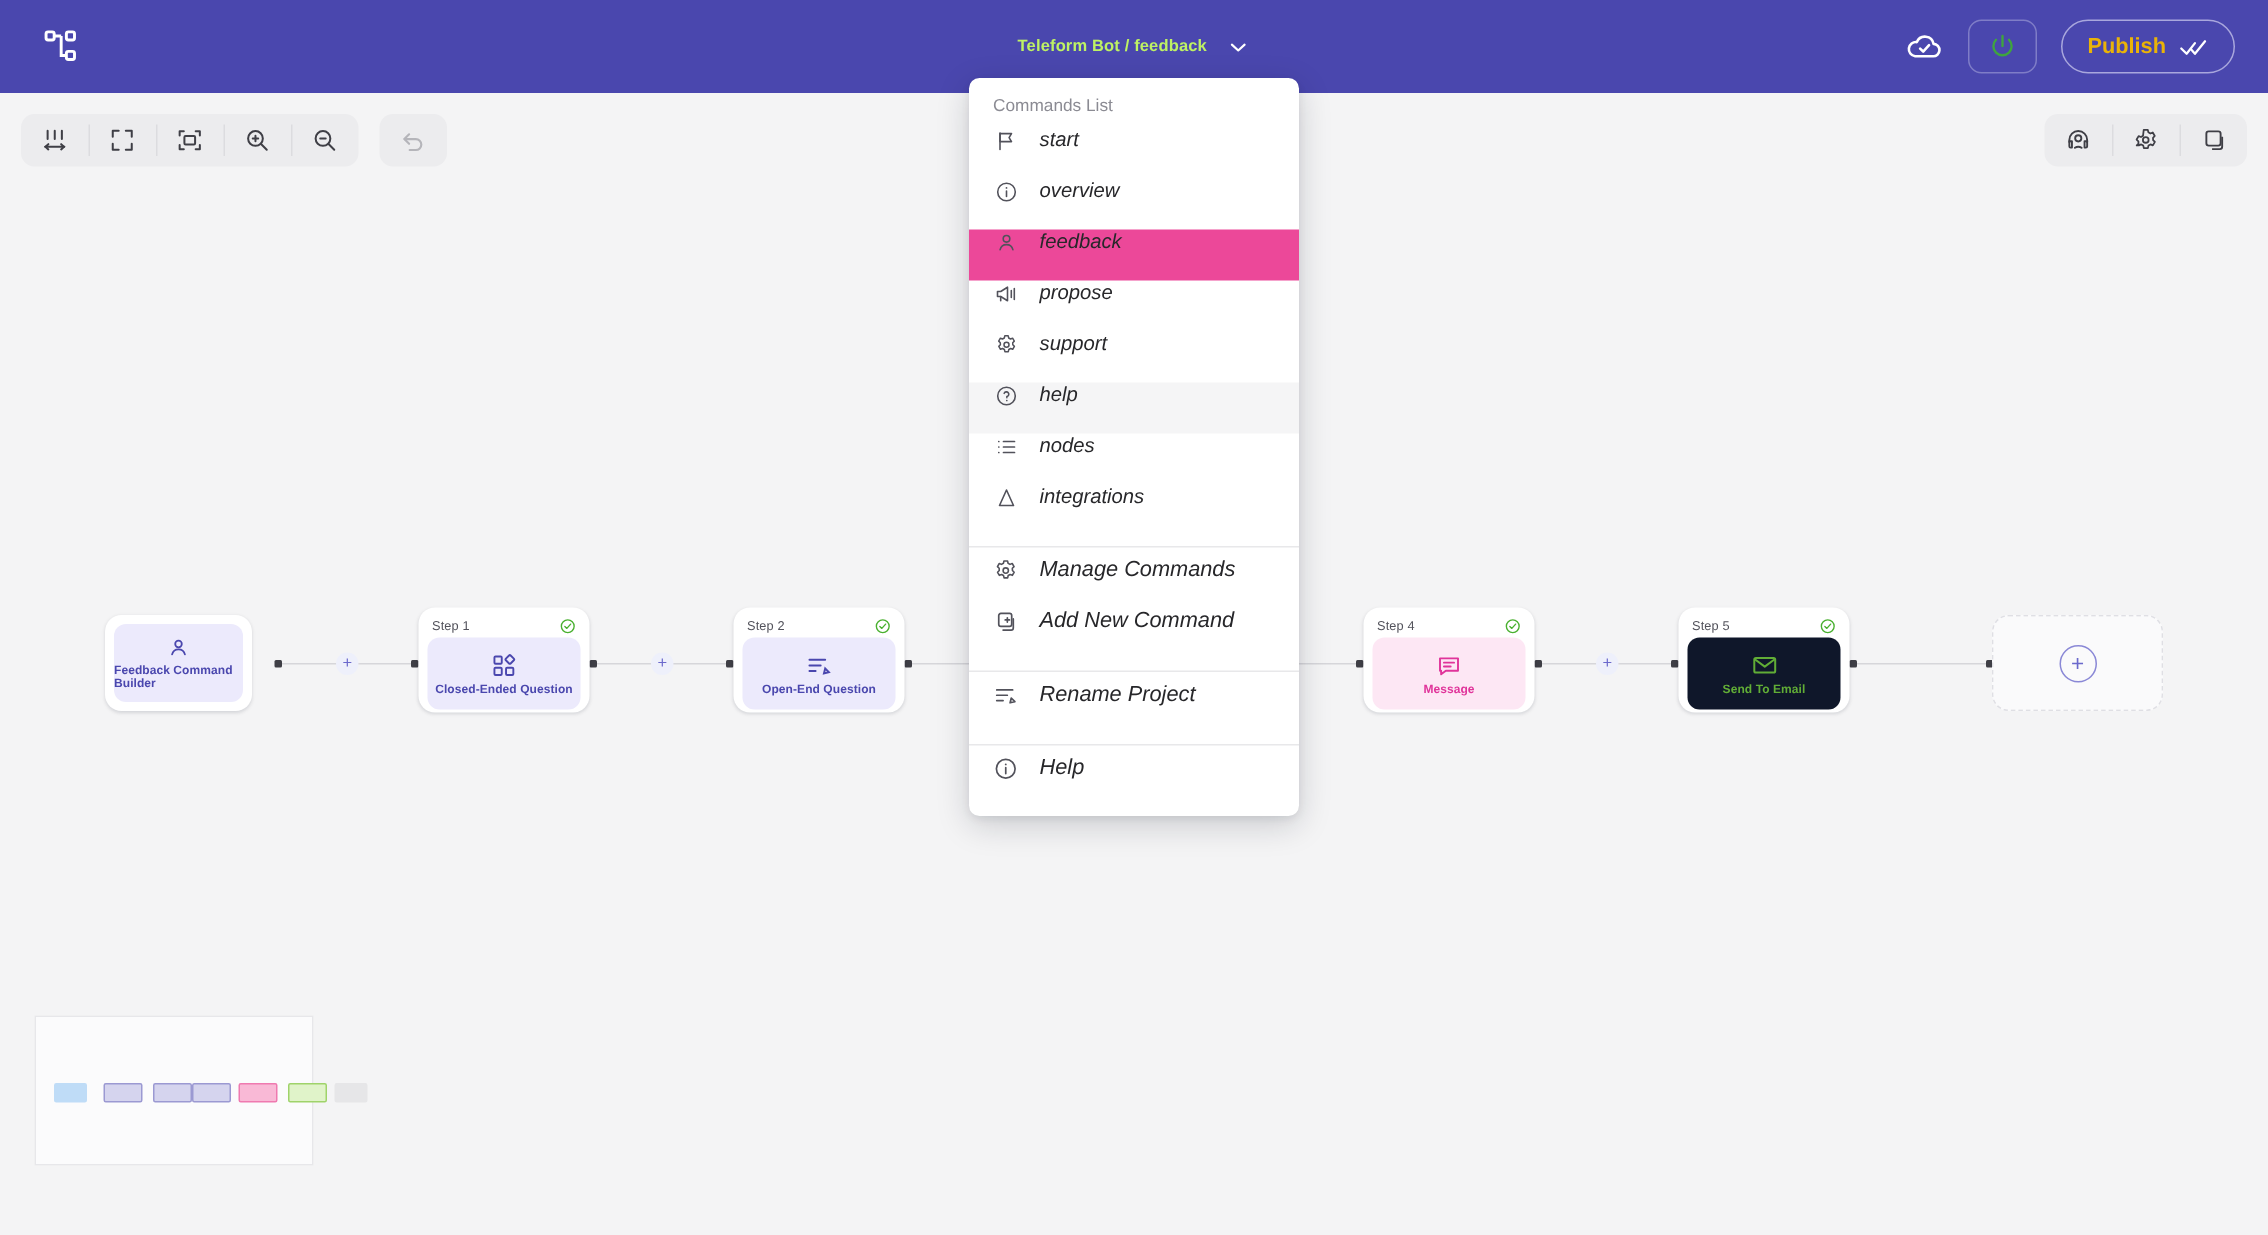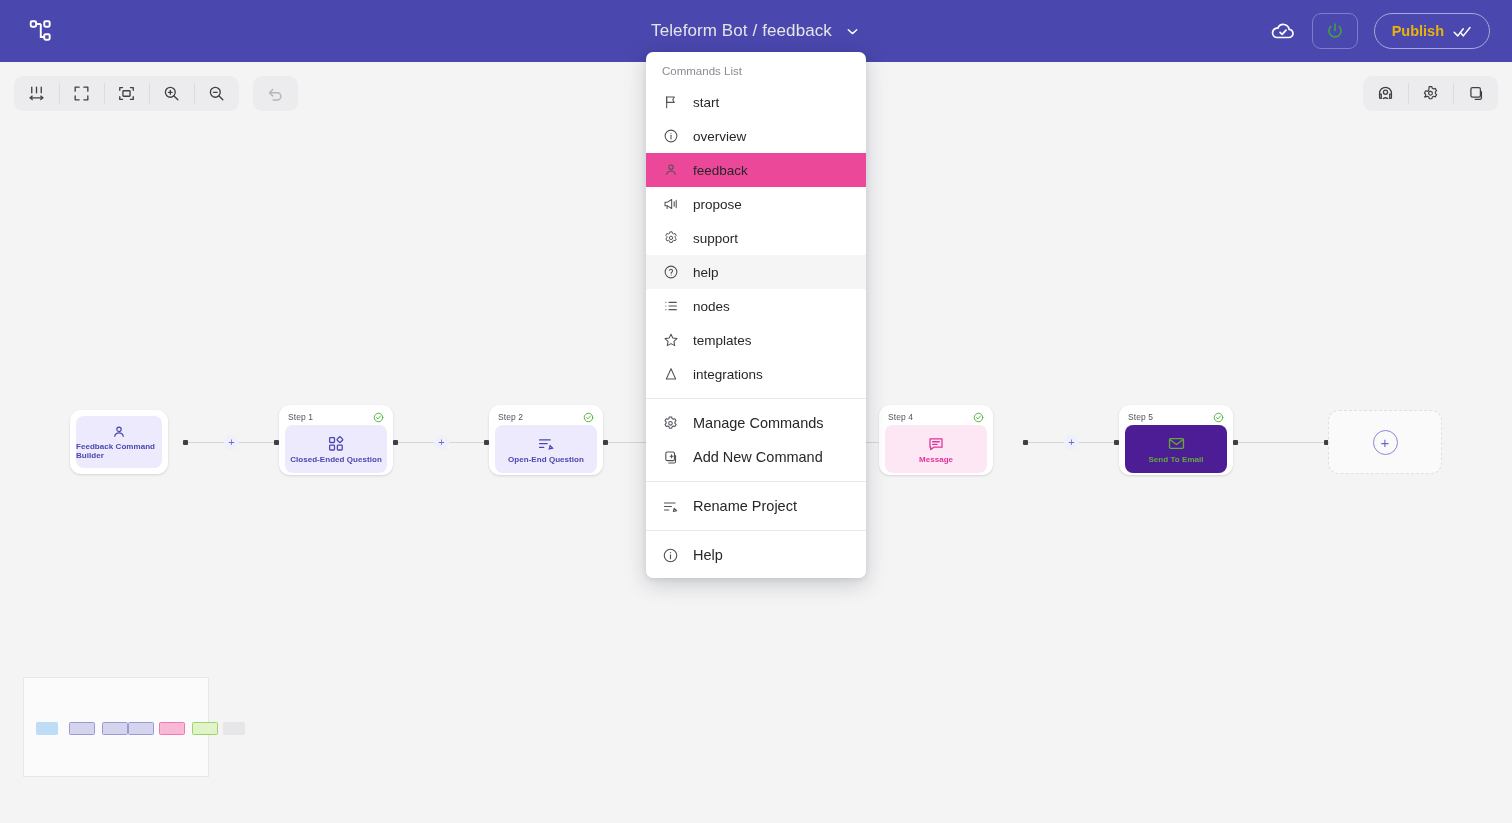--- a/index.html
+++ b/index.html
@@ -22,21 +22,21 @@
     position: absolute; left: 26px; top: 16px;
     width: 30px; height: 30px;
     display: flex; align-items: center; justify-content: center;
   }
   .header-title-wrap {
     position: absolute; left: 0; right: 0; top: 0; height: 62px;
     display: flex; align-items: center; justify-content: center;
     gap: 12px; pointer-events: none;
   }
   .header-title {
-    color: #e5e5e5; font-size: 17px; font-weight: normal;
+    color: #bef264; font-size: 11px; font-weight: bold;
     letter-spacing: .1px; pointer-events: auto; cursor: pointer;
   }
   .chevron { pointer-events: auto; cursor: pointer; display: flex; }
   .header-right {
     position: absolute; right: 22px; top: 0; height: 62px;
     display: flex; align-items: center; gap: 16px;
   }
   .icon-cloud { cursor: pointer; display: flex; }
   .power-btn {
     width: 46px; height: 36px; border: 1.6px solid #7f7dc7;
@@ -97,21 +97,21 @@
     display: flex; flex-direction: column; align-items: center; justify-content: center;
     gap: 2px;
   }
   .node-body.tall { height: 52px; }
   .node-cap { font-size: 8px; font-weight: bold; letter-spacing: .05px; }
 
   .body-indigo { background: #eceafc; }
   .cap-indigo  { color: #4a47ae; }
   .body-pink   { background: #fde7f4; align-items: center; }
   .cap-pink    { color: #e0349a; }
-  .body-green  { background: #4c1d95; }
+  .body-green  { background: #0f172a; }
   .cap-green   { color: #61ad36; }
 
   .node-add {
     position: absolute; width: 114px; height: 64px;
     border: 1.3px dashed #dfdfe4; border-radius: 11px;
     display: flex; align-items: center; justify-content: center;
     background: #fafafb; cursor: pointer;
   }
   .add-circle {
     width: 25px; height: 25px; border-radius: 50%;
@@ -144,23 +144,23 @@
     position: absolute; left: 646px; top: 52px;
     width: 220px; background: #ffffff;
     border-radius: 7px;
     box-shadow: 0 6px 22px rgba(16,24,40,.18), 0 2px 6px rgba(16,24,40,.08);
     z-index: 50; padding-bottom: 6px; overflow: hidden;
   }
   .menu-caption {
     font-size: 11.5px; color: #8b8b93; padding: 13px 0 8px 16px;
   }
   .menu-item {
-    display: flex; align-items: center; gap: 14px;
+    display: flex; gap: 14px;
     height: 34px; padding: 0 16px; cursor: pointer;
-    font-size: 13.5px; color: #27272a;
+    font-size: 13.5px; color: #27272a; font-style: italic;
   }
   .menu-item.big { height: 34px; font-size: 14.5px; }
   .menu-item .mi-icon {
     width: 17px; height: 17px; display: flex; align-items: center; justify-content: center;
     flex: 0 0 17px;
   }
   .menu-item.selected { background: #ec4899; }
   .menu-item.hovered  { background: #f5f5f6; }
   .menu-sep { height: 1px; background: #e8e8ea; margin: 7px 0; }
 </style>
@@ -355,21 +355,21 @@
     </div>
     <div class="node-body body-indigo">
       <svg width="18" height="18" viewBox="0 0 24 24" fill="none" stroke="#4a47ae" stroke-width="1.7" stroke-linecap="round">
         <path d="M3.5 6.5h14M3.5 11.5h10M3.5 16.5h5.5"></path>
         <path d="M17.5 14.2 20.8 17.5l-4.4 1.1z"></path>
       </svg>
       <div class="node-cap cap-indigo">Open-End Question</div>
     </div>
   </div>
 
-  <div class="node node-step" style="left:879px; top:343px;">
+  <div class="node node-step" style="left:909px; top:343px;">
     <div class="step-head">
       <div class="step-label">Step 4</div>
       <svg width="11" height="11" viewBox="0 0 24 24" fill="none" stroke="#49b02f" stroke-width="2" stroke-linecap="round" stroke-linejoin="round">
         <circle cx="12" cy="12" r="9.3"></circle>
           <polyline points="7.8 12.3 10.7 15.1 16.2 8.9"></polyline>
       </svg>
     </div>
     <div class="node-body body-pink">
       <svg width="18" height="18" viewBox="0 0 24 24" fill="none" stroke="#e0349a" stroke-width="1.7" stroke-linecap="round" stroke-linejoin="round">
         <path d="M4 5.2h16v11H9.2L5 19.4v-3.2H4z"></path>
@@ -481,28 +481,20 @@
     <span class="mi-icon">
       <svg width="16" height="16" viewBox="0 0 24 24" fill="none" stroke="#52525b" stroke-width="1.7" stroke-linecap="round">
         <path d="M9 6.5h11M9 12h11M9 17.5h11"></path>
         <path d="M4.3 6.5h.02M4.3 12h.02M4.3 17.5h.02"></path>
       </svg>
     </span>
     <span>nodes</span>
   </div>
 
 
-  <div class="menu-item">
-    <span class="mi-icon">
-      <svg width="16" height="16" viewBox="0 0 24 24" fill="none" stroke="#52525b" stroke-width="1.6" stroke-linejoin="round">
-        <polygon points="12 3.4 14.7 9.1 21 9.9 16.4 14.2 17.6 20.4 12 17.4 6.4 20.4 7.6 14.2 3 9.9 9.3 9.1"></polygon>
-      </svg>
-    </span>
-    <span>templates</span>
-  </div>
 
   <div class="menu-item">
     <span class="mi-icon">
       <svg width="16" height="16" viewBox="0 0 24 24" fill="none" stroke="#52525b" stroke-width="1.6" stroke-linejoin="round">
         <polygon points="12 4 19 19.5 5 19.5"></polygon>
       </svg>
     </span>
     <span>integrations</span>
   </div>
 

